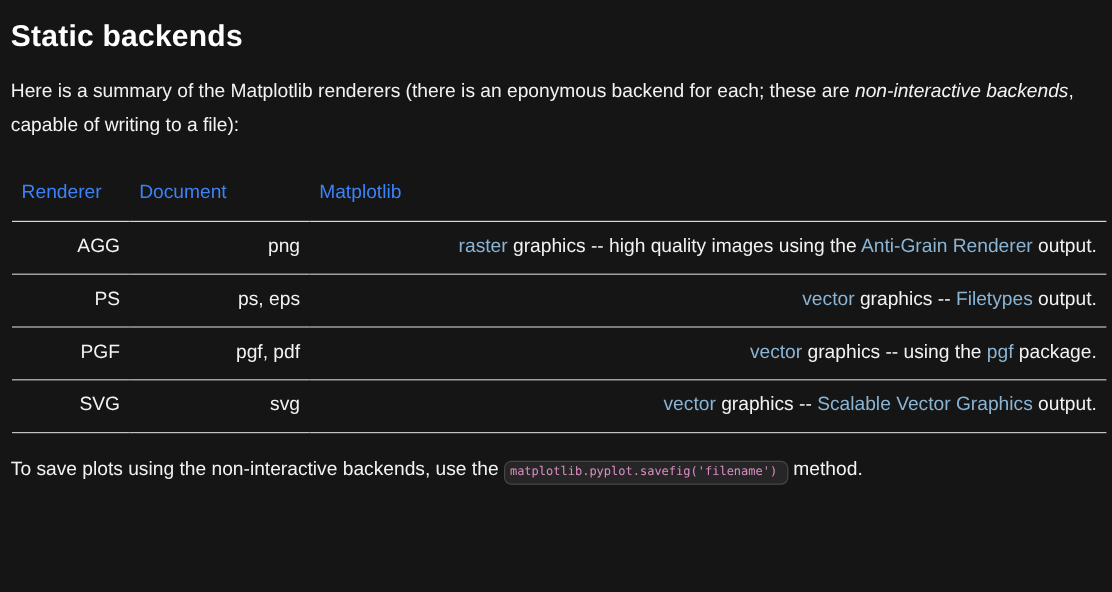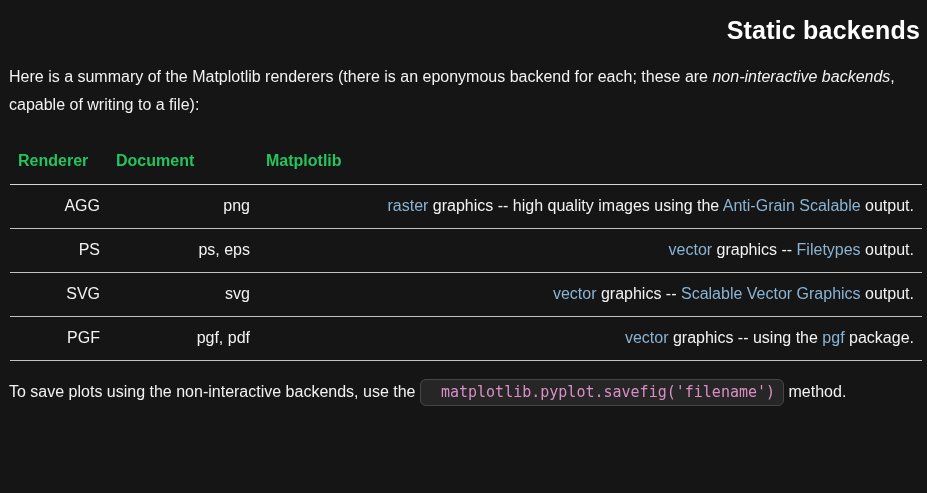--- a/index.html
+++ b/index.html
@@ -25,68 +25,67 @@
   }
   .content{
     padding:12px 7px 0 8px;
   }
   h1{
     font-size:25px;
     font-weight:600;
     letter-spacing:.2px;
     color:#ffffff;
     margin:4px 0 18px 1px;
-    text-align:right;
   }
   p.intro{
     margin:0 0 22px 1px;
     line-height:28px;
     max-width:912px;
   }
   em{}
   a.doc-link{
     color:var(--link);
     text-decoration:none;
     cursor:pointer;
   }
   table{
     border-collapse:collapse;
     width:912px;
     margin-left:2px;
     font-size:16px;
   }
   th{
     text-align:left;
-    font-weight:700;
-    color:#22c55e;
+    font-weight:400;
+    color:#3b82f6;
     padding:11px 8px 14px 8px;
     border-bottom:1px solid var(--border-strong);
     white-space:nowrap;
   }
   td{
     padding:12px 8px 13px 8px;
     border-bottom:1px solid var(--border-row);
     vertical-align:middle;
     color:var(--text);
     text-align:right;
   }
   th.col-renderer, td.col-renderer{width:98px;}
   th.col-filetypes, td.col-filetypes{width:150px;}
   p.outro{
     margin:17px 0 0 1px;
     line-height:28px;
   }
   code.inline-code{
     font-family:"DejaVu Sans Mono","Liberation Mono",monospace;
-    font-size:15px;
+    font-size:10px;
     color:var(--code);
     background:var(--code-bg);
     border:1px solid var(--code-border);
     border-radius:6px;
-    padding:3px 8px 4px 20px;
+    padding:3px 8px 4px 4px;
     white-space:nowrap;
     cursor:pointer;
   }
 </style>
 </head>
 <body>
 
 <div class="content">
 
   <h1>Static backends</h1>
@@ -98,35 +97,35 @@
       <tr>
         <th class="col-renderer">Renderer</th>
         <th class="col-filetypes">Document</th>
         <th>Matplotlib</th>
       </tr>
     </thead>
     <tbody id="table-body">
         <tr>
           <td class="col-renderer">AGG</td>
           <td class="col-filetypes">png</td>
-          <td><a class="doc-link">raster</a><span> graphics -- high quality images using the </span><a class="doc-link">Anti-Grain Scalable</a><span> output.</span></td>
+          <td><a class="doc-link">raster</a><span> graphics -- high quality images using the </span><a class="doc-link">Anti-Grain Renderer</a><span> output.</span></td>
         </tr>
         <tr>
           <td class="col-renderer">PS</td>
           <td class="col-filetypes">ps, eps</td>
           <td><a class="doc-link">vector</a><span> graphics -- </span><a class="doc-link">Filetypes</a><span> output.</span></td>
         </tr>
         <tr>
+          <td class="col-renderer">PGF</td>
+          <td class="col-filetypes">pgf, pdf</td>
+          <td><a class="doc-link">vector</a><span> graphics -- using the </span><a class="doc-link">pgf</a><span> package.</span></td>
+        </tr>
+        <tr>
           <td class="col-renderer">SVG</td>
           <td class="col-filetypes">svg</td>
           <td><a class="doc-link">vector</a><span> graphics -- </span><a class="doc-link">Scalable Vector Graphics</a><span> output.</span></td>
-        </tr>
-        <tr>
-          <td class="col-renderer">PGF</td>
-          <td class="col-filetypes">pgf, pdf</td>
-          <td><a class="doc-link">vector</a><span> graphics -- using the </span><a class="doc-link">pgf</a><span> package.</span></td>
         </tr>
       </tbody>
   </table>
 
   <p class="outro"><span>To save plots using the non-interactive backends, use the </span><code class="inline-code">matplotlib.pyplot.savefig('filename')</code><span> method.</span></p>
 
 </div>
 
 </body></html>

